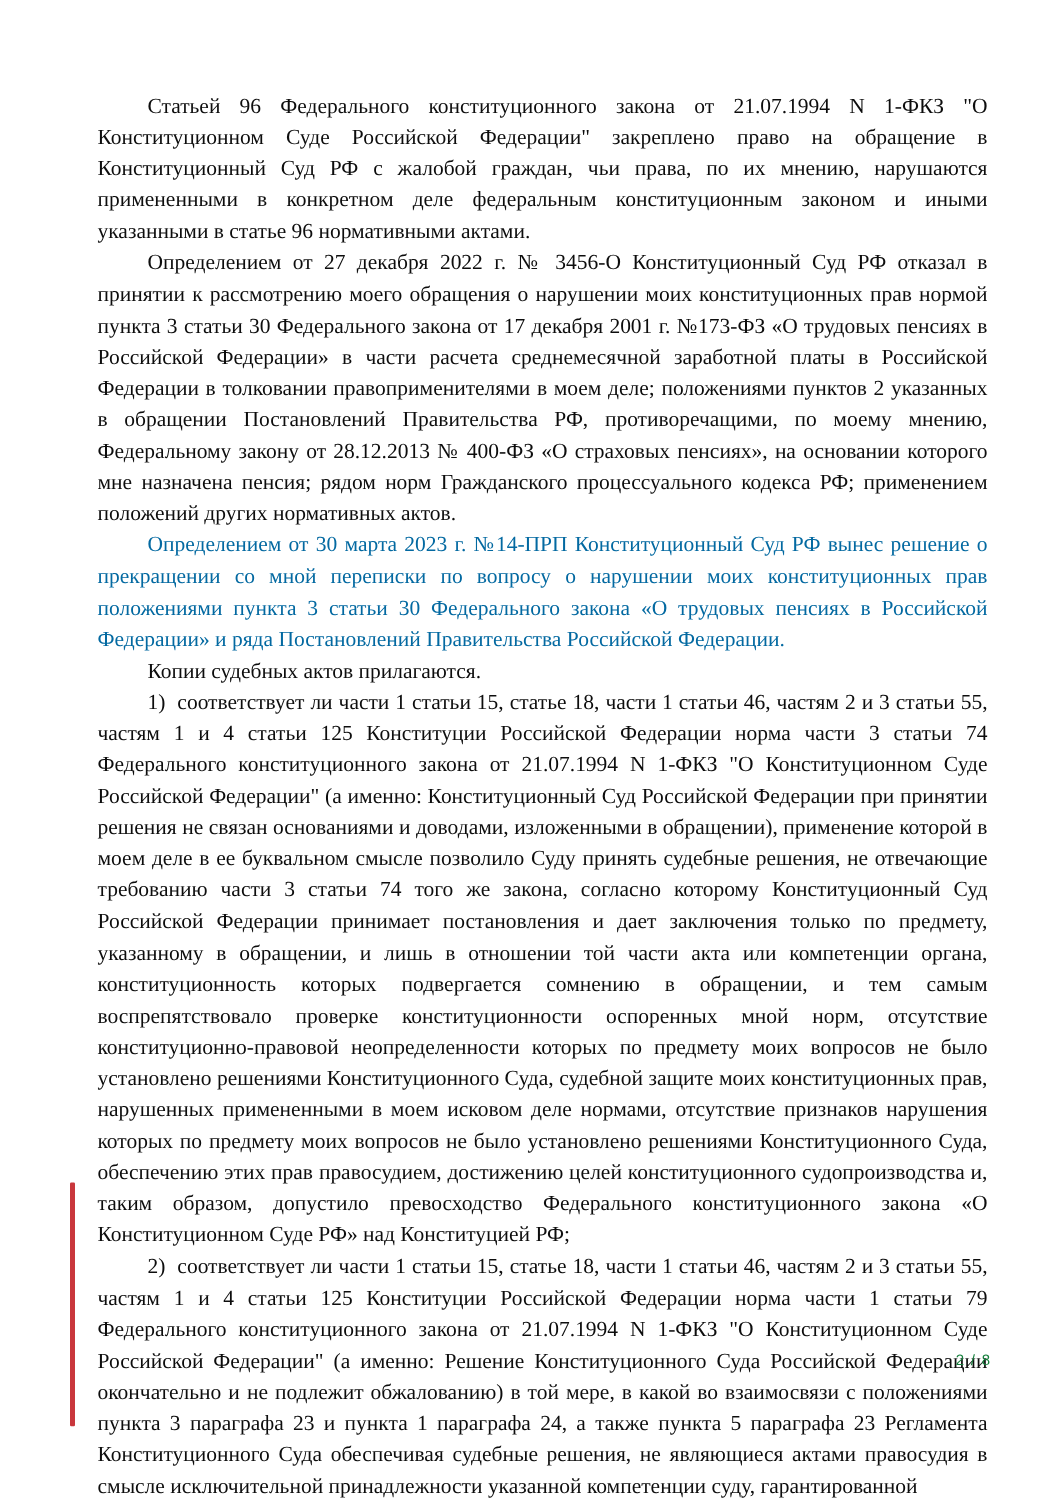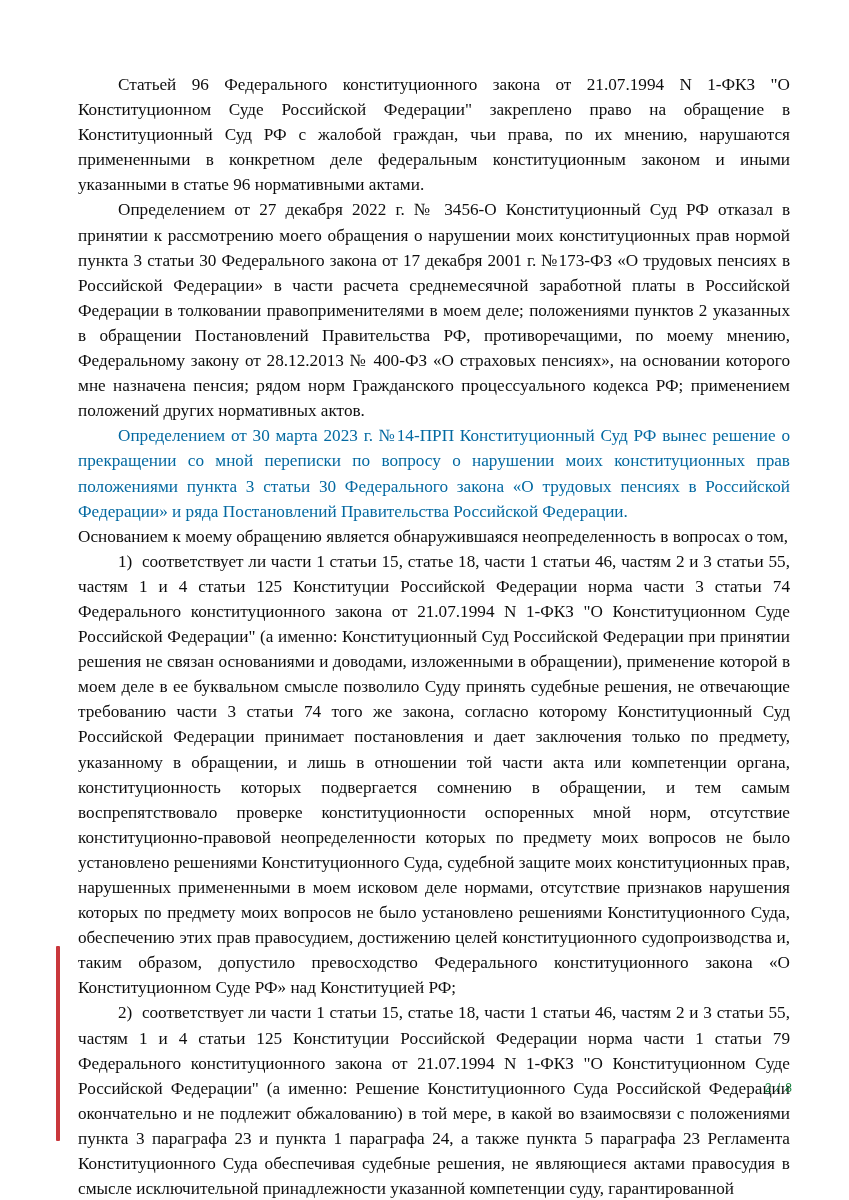--- a/index.html
+++ b/index.html
@@ -79,22 +79,22 @@
 <div class="page" style="background: rgb(255, 255, 255);">
 
   <div class="doc-body">
 
     <p class="para" style="color: rgb(13, 13, 13);">Статьей 96 Федерального конституционного закона от 21.07.1994 N 1-ФКЗ "О Конституционном Суде Российской Федерации" закреплено право на обращение в Конституционный Суд РФ с жалобой граждан, чьи права, по их мнению, нарушаются примененными в конкретном деле федеральным конституционным законом и иными указанными в статье 96 нормативными актами.</p>
 
     <p class="para" style="color: rgb(13, 13, 13);">Определением от 27 декабря 2022 г. № 3456-О Конституционный Суд РФ отказал в принятии к рассмотрению моего обращения о нарушении моих конституционных прав нормой пункта 3 статьи 30 Федерального закона от 17 декабря 2001 г. №173-ФЗ «О трудовых пенсиях в Российской Федерации» в части расчета среднемесячной заработной платы в Российской Федерации в толковании правоприменителями в моем деле; положениями пунктов 2 указанных в обращении Постановлений Правительства РФ, противоречащими, по моему мнению, Федеральному закону от 28.12.2013 № 400-ФЗ «О страховых пенсиях», на основании которого мне назначена пенсия; рядом норм Гражданского процессуального кодекса РФ; применением положений других нормативных актов.</p>
 
     <p class="para" style="color: #0369a1;">Определением от 30 марта 2023 г. №14-ПРП Конституционный Суд РФ вынес решение о прекращении со мной переписки по вопросу о нарушении моих конституционных прав положениями пункта 3 статьи 30 Федерального закона «О трудовых пенсиях в Российской Федерации» и ряда Постановлений Правительства Российской Федерации.</p>
 
+    <p class="para" style="color: rgb(13, 13, 13);">Копии судебных актов прилагаются.</p>
 
-    <p class="para no-indent" style="color: rgb(13, 13, 13);">Основанием к моему обращению является обнаружившаяся неопределенность в вопросах о том,</p>
 
     <p class="para numbered" style="color: rgb(13, 13, 13);"><span class="num-label">1)</span><span class="num-gap">&nbsp; </span><span>соответствует ли части 1 статьи 15, статье 18, части 1 статьи 46, частям 2 и 3 статьи 55, частям 1 и 4 статьи 125 Конституции Российской Федерации норма части 3 статьи 74 Федерального конституционного закона от 21.07.1994 N 1-ФКЗ "О Конституционном Суде Российской Федерации" (а именно: Конституционный Суд Российской Федерации при принятии решения не связан основаниями и доводами, изложенными в обращении), применение которой в моем деле в ее буквальном смысле позволило Суду принять судебные решения, не отвечающие требованию части 3 статьи 74 того же закона, согласно которому Конституционный Суд Российской Федерации принимает постановления и дает заключения только по предмету, указанному в обращении, и лишь в отношении той части акта или компетенции органа, конституционность которых подвергается сомнению в обращении, и тем самым воспрепятствовало проверке конституционности оспоренных мной норм, отсутствие конституционно-правовой неопределенности которых по предмету моих вопросов не было установлено решениями Конституционного Суда, судебной защите моих конституционных прав, нарушенных примененными в моем исковом деле нормами, отсутствие признаков нарушения которых по предмету моих вопросов не было установлено решениями Конституционного Суда, обеспечению этих прав правосудием, достижению целей конституционного судопроизводства и, таким образом, допустило превосходство Федерального конституционного закона «О Конституционном Суде РФ» над Конституцией РФ;</span></p>
 
     <p class="para numbered" style="color: rgb(13, 13, 13);"><span class="num-label">2)</span><span class="num-gap">&nbsp; </span><span>соответствует ли части 1 статьи 15, статье 18, части 1 статьи 46, частям 2 и 3 статьи 55, частям 1 и 4 статьи 125 Конституции Российской Федерации норма части 1 статьи 79 Федерального конституционного закона от 21.07.1994 N 1-ФКЗ "О Конституционном Суде Российской Федерации" (а именно: Решение Конституционного Суда Российской Федерации окончательно и не подлежит обжалованию) в той мере, в какой во взаимосвязи с положениями пункта 3 параграфа 23 и пункта 1 параграфа 24, а также пункта 5 параграфа 23 Регламента Конституционного Суда обеспечивая судебные решения, не являющиеся актами правосудия в смысле исключительной принадлежности указанной компетенции суду, гарантированной</span></p>
 
   </div>
 
   <div class="change-bar" style="background: rgb(201, 55, 60);"></div>
 
   <div class="page-number">2 / 8</div>

